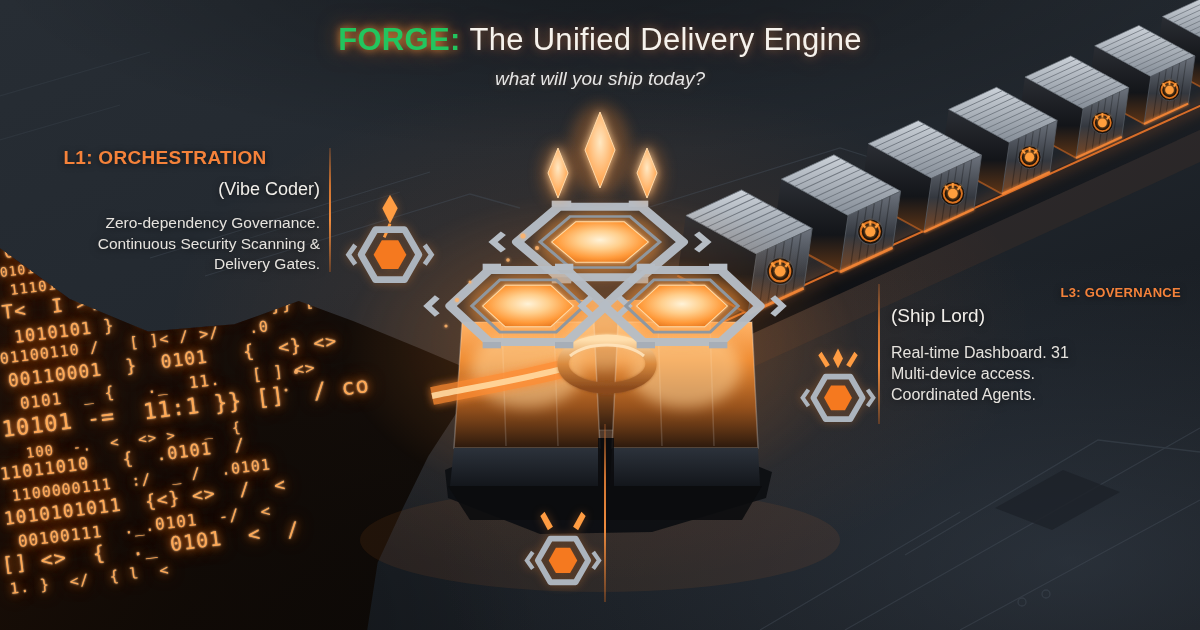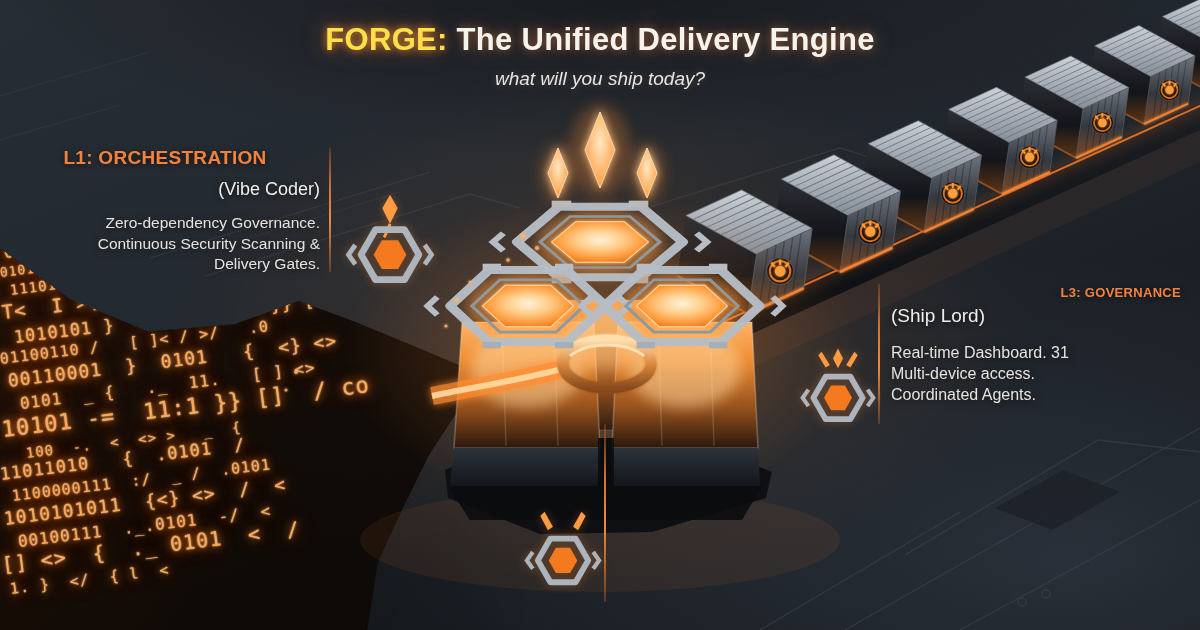--- a/index.html
+++ b/index.html
@@ -36,23 +36,23 @@
   .code-line:nth-child(11){font-size:17px;margin-left:0}
   .code-line:nth-child(12){font-size:15px;margin-left:12px}
   .code-line:nth-child(13){font-size:18px;margin-left:4px}
   .code-line:nth-child(14){font-size:16px;margin-left:18px}
   .code-line:nth-child(15){font-size:20px;margin-left:2px}
   .code-line:nth-child(16){font-size:15px;margin-left:10px}
   
   .header{position:absolute;left:0;right:0;top:22px;text-align:center;}
   .header h1{margin:0;font-size:31px;font-weight:700;letter-spacing:.3px;color:#F6F2EC;
     text-shadow:0 0 10px rgba(255,160,90,.45),0 0 26px rgba(255,120,40,.30);}
-  .header .accent{color:#fde047;
+  .header .accent{color:#22c55e;
     text-shadow:0 0 8px rgba(255,150,60,.9),0 0 22px rgba(255,120,30,.55);}
-  .header .rest{font-weight:700;}
+  .header .rest{font-weight:400;}
   .tagline{margin:10px 8px 0;font-style:italic;font-size:19px;color:#e5e5e5;
     text-shadow:0 0 8px rgba(255,170,110,.25);}
   
   .co-title{font-weight:700;color:#F5823A;letter-spacing:.3px;
     text-shadow:0 1px 6px rgba(0,0,0,.6);}
   .co-sub{color:#F1EEE9;text-shadow:0 1px 6px rgba(0,0,0,.6);}
   .co-body{color:#E6E3DE;text-shadow:0 1px 8px rgba(0,0,0,.65);}
   .divider{position:absolute;width:2px;
     background:linear-gradient(180deg,rgba(215,115,50,.25),#CE7331 30%,#EE8B3E 58%,rgba(165,85,32,.45));}
   .badge{position:absolute;filter:drop-shadow(0 0 5px rgba(255,140,50,.35));}

